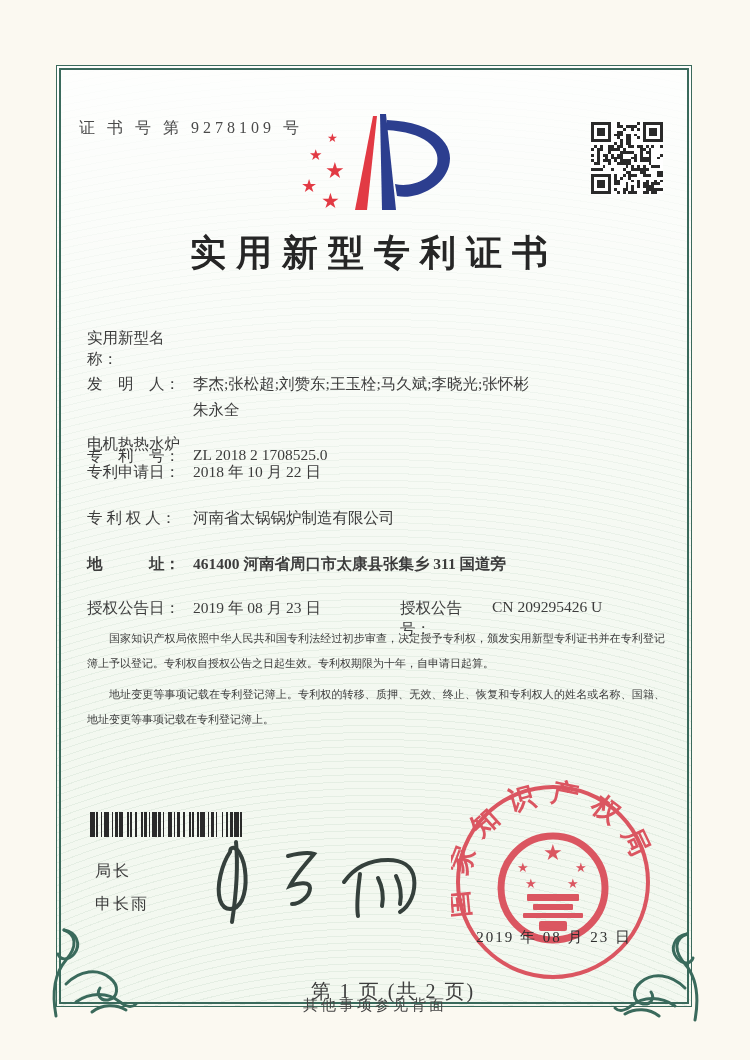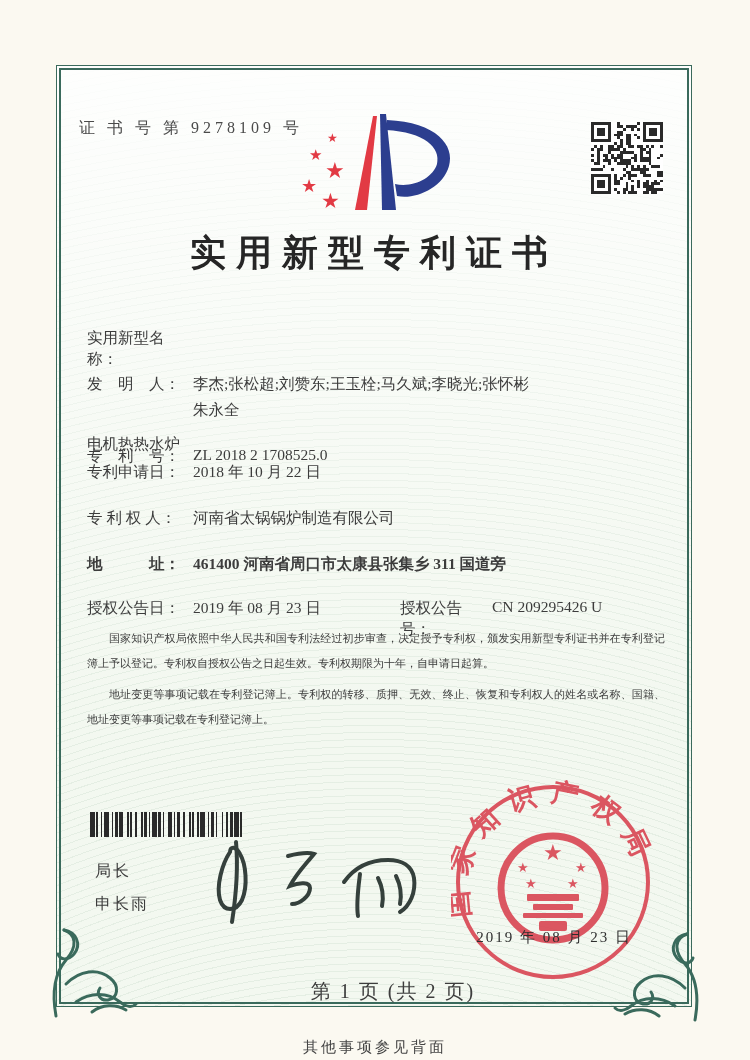--- a/index.html
+++ b/index.html
@@ -64,21 +64,21 @@
     font-size:15px; letter-spacing:2px; color:#2e2e2e; text-align:center;
   }
   .page-info {
     position:absolute; left:0; top:912px; width:100%;
     text-align:center; font-size:20px; letter-spacing:2px; color:#3c3c3c;padding-left:38px;
   }
   .flourish { position:absolute; width:95px; height:95px; }
   .flourish-left  { left:-11px; top:858px; }
   .flourish-right { left:553px; top:862px; transform:scaleX(-1); }
   .footer-note {
-    position:absolute; left:0; top:1038px; width:100%;
+    position:absolute; left:0; top:996px; width:100%;
     text-align:center; font-size:15px; letter-spacing:3px; color:#444;
   }
 </style>
 </head>
 <body>
 
 <div class="frame">
   <div class="frame-inner"></div>
 
   <div class="cert-no">证 书 号 第 9278109 号</div>

